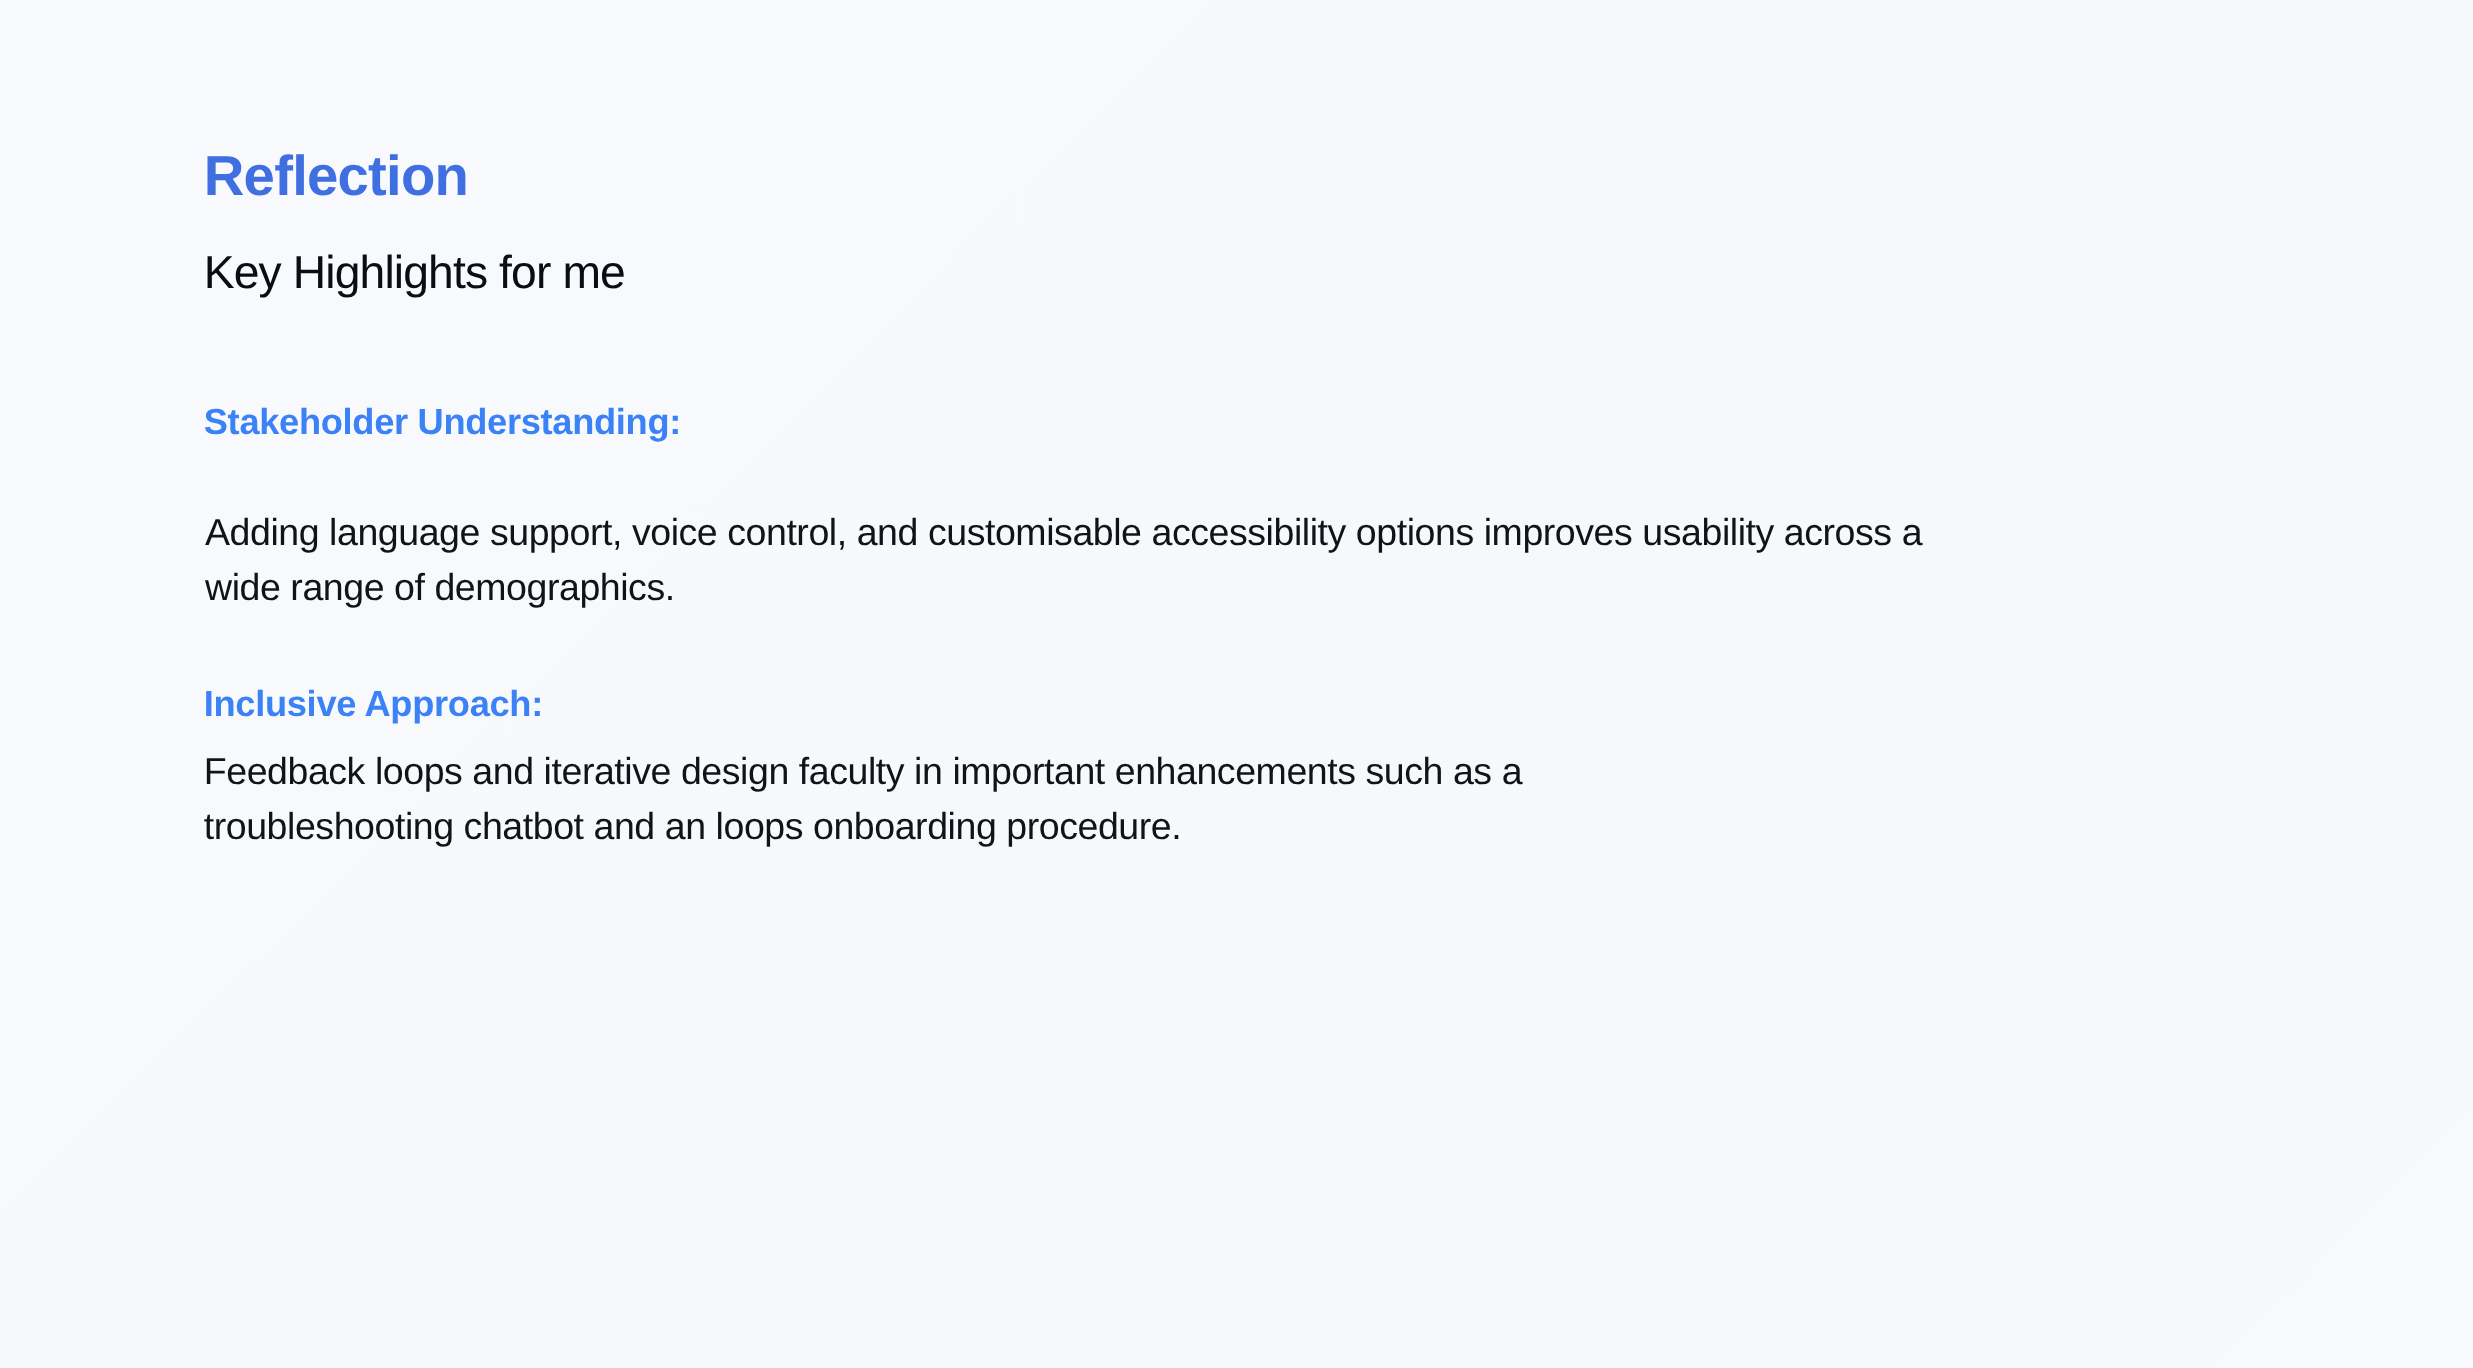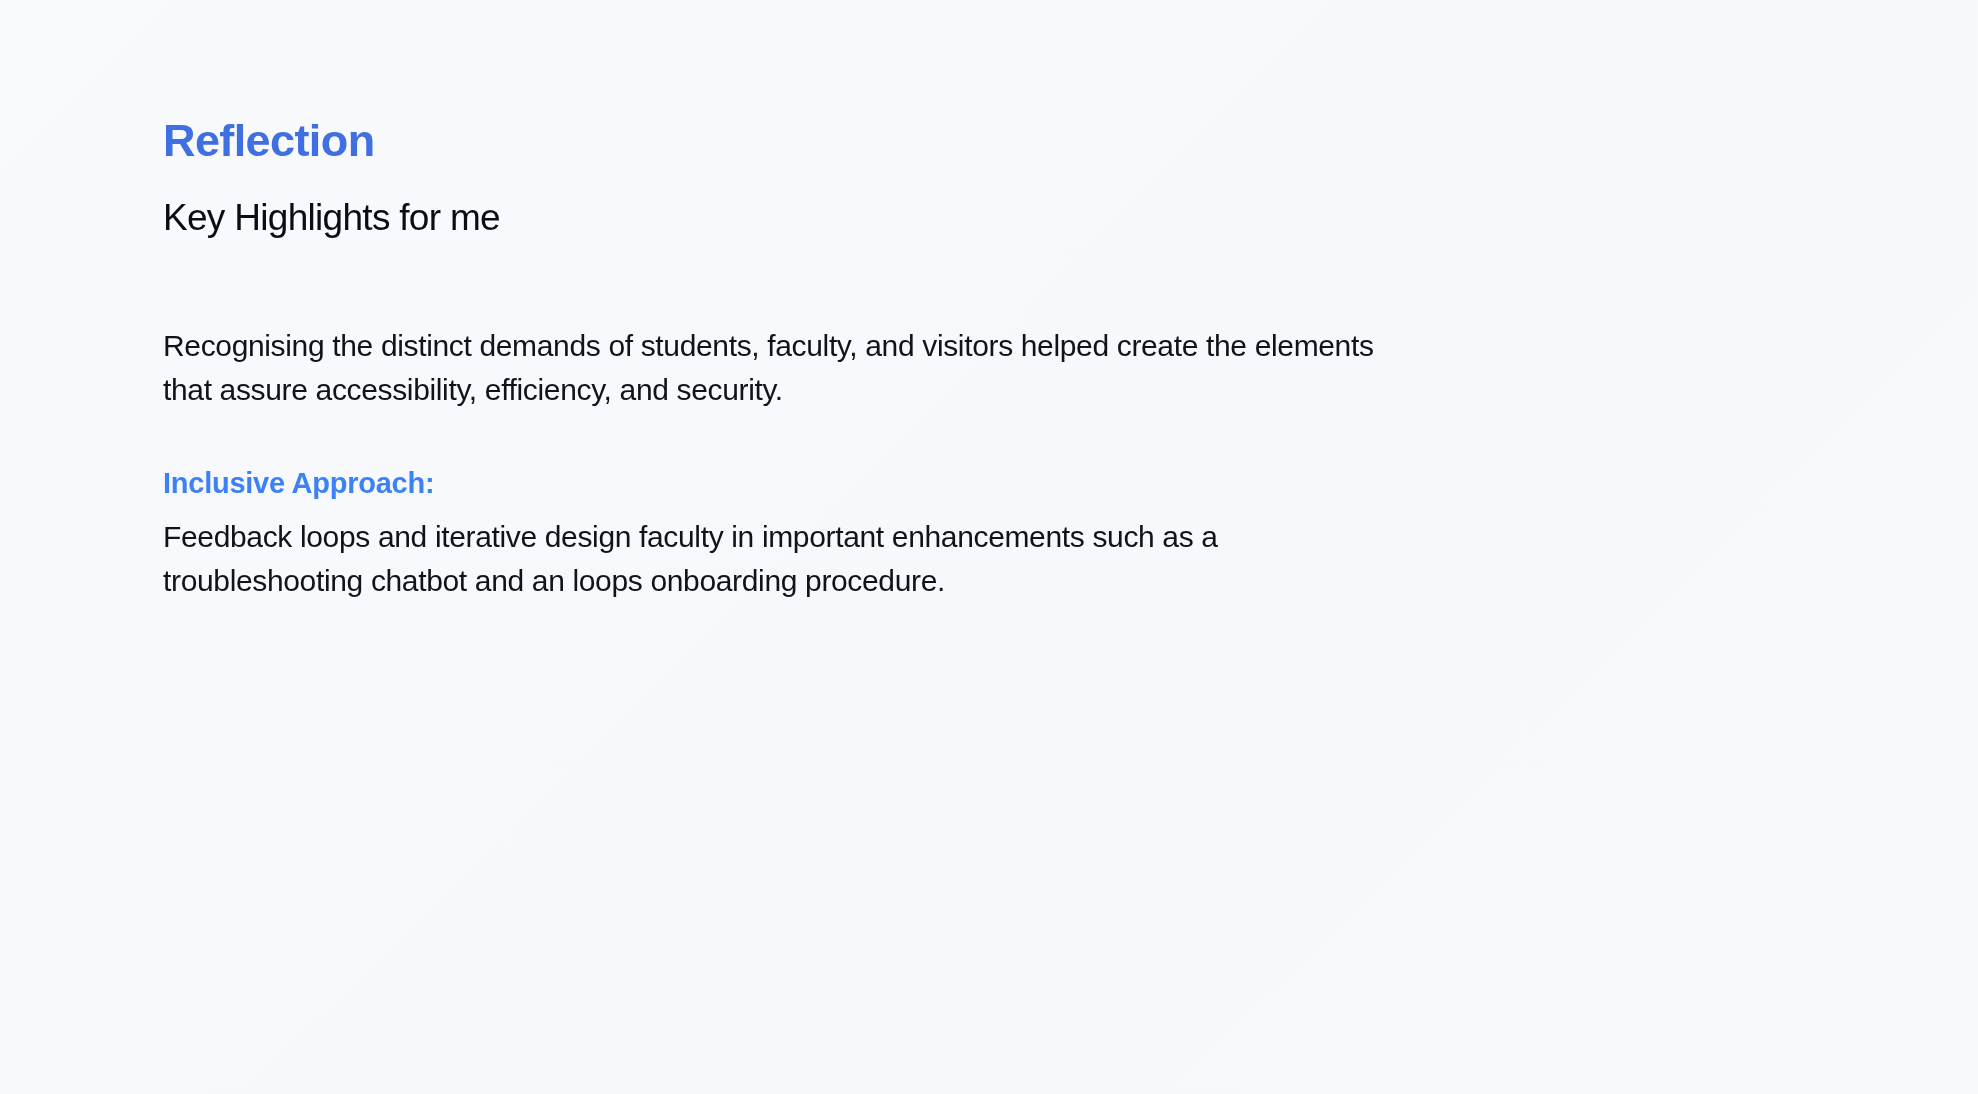--- a/index.html
+++ b/index.html
@@ -105,27 +105,28 @@
   <div class="content">
 
     <div class="title-block">
       <h1 class="slide-title">Reflection</h1>
       <h2 class="slide-subtitle">Key Highlights for me</h2>
     </div>
 
     <div class="sections">
 
       <div class="section" data-index="0">
-        <div class="section-body">
-          <span class="line">Recognising the distinct demands of students, faculty, and visitors helped create the elements</span>
-          <span class="line">that assure accessibility, efficiency, and security.</span>
-        </div>
+        <div class="section-heading">Stakeholder Understanding:</div>
       </div>
 
       <div class="section" data-index="1">
+        <div class="section-body">
+          <span class="line">Adding language support, voice control, and customisable accessibility options improves usability across a</span>
+          <span class="line">wide range of demographics.</span>
+        </div>
       </div>
 
       <div class="section" data-index="2">
         <div class="section-heading">Inclusive Approach:</div>
         <div class="section-body">
           <span class="line">Feedback loops and iterative design faculty in important enhancements such as a</span>
           <span class="line">troubleshooting chatbot and an loops onboarding procedure.</span>
         </div>
       </div>
 

